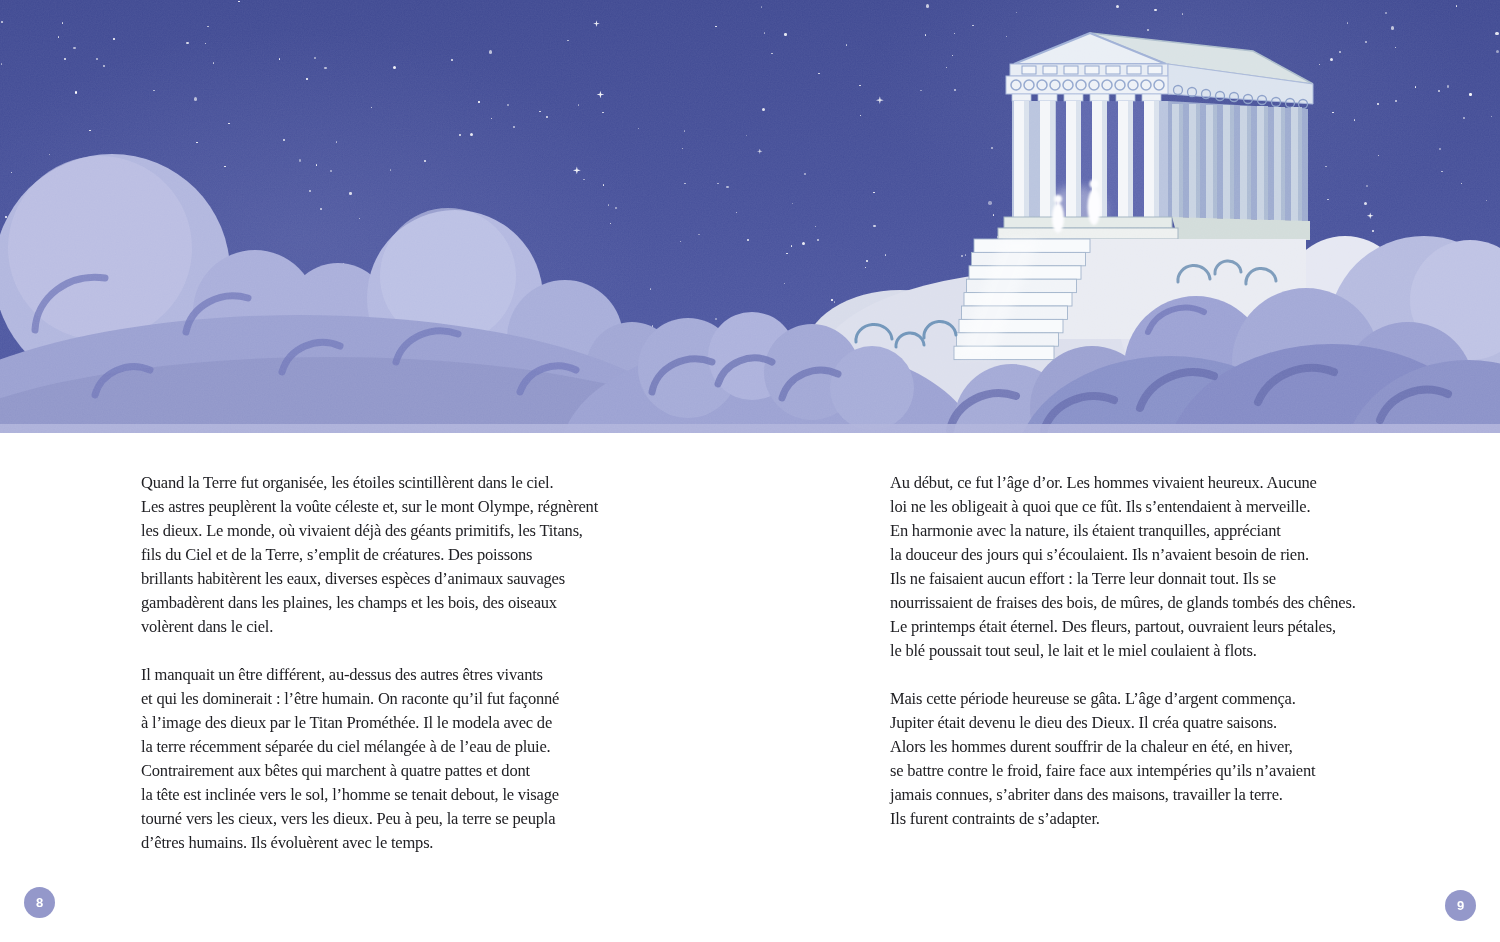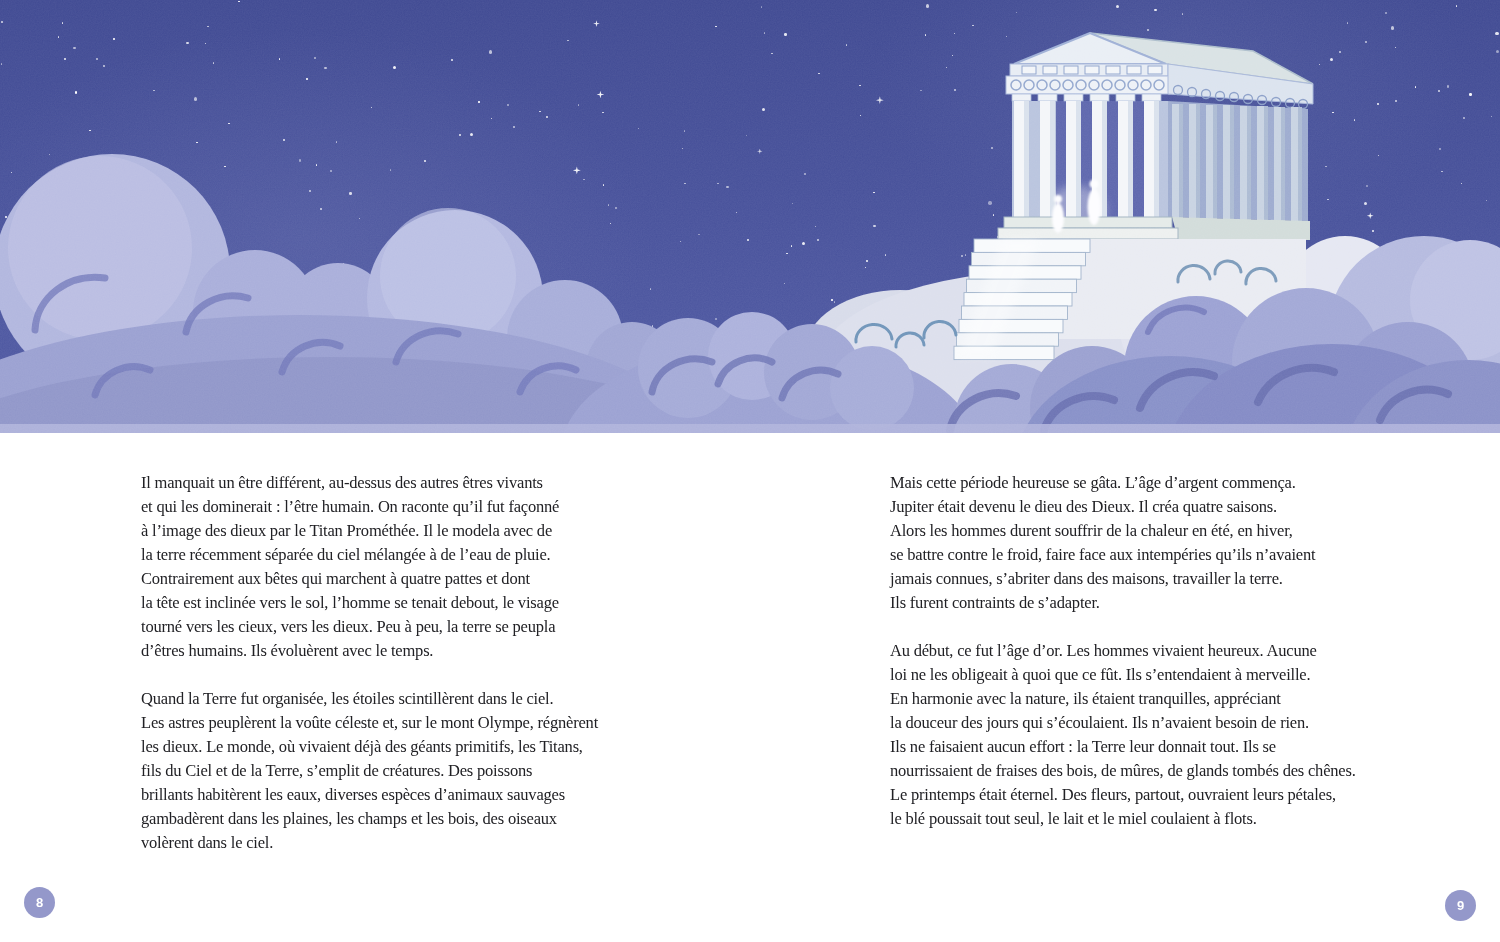--- a/index.html
+++ b/index.html
@@ -537,50 +537,50 @@
         <path d="M1148,332 a40,38 0 0 1 56,-20" fill="none" stroke="#7077b9" stroke-width="6" stroke-linecap="round" opacity="0.8"></path>
       </g>
 
       <rect x="0" y="424" width="1500" height="9" fill="#b0b4dc" opacity="0.9"></rect>
 
       <rect x="0" y="0" width="1500" height="433" filter="url(#grain)"></rect>
     </svg>
   </div>
 
   <div class="text-col col-left">
+    <p class="para">Quand la Terre fut organisée, les étoiles scintillèrent dans le ciel.
+Les astres peuplèrent la voûte céleste et, sur le mont Olympe, régnèrent
+les dieux. Le monde, où vivaient déjà des géants primitifs, les Titans,
+fils du Ciel et de la Terre, s’emplit de créatures. Des poissons
+brillants habitèrent les eaux, diverses espèces d’animaux sauvages
+gambadèrent dans les plaines, les champs et les bois, des oiseaux
+volèrent dans le ciel.</p>
     <p class="para">Il manquait un être différent, au-dessus des autres êtres vivants
 et qui les dominerait : l’être humain. On raconte qu’il fut façonné
 à l’image des dieux par le Titan Prométhée. Il le modela avec de
 la terre récemment séparée du ciel mélangée à de l’eau de pluie.
 Contrairement aux bêtes qui marchent à quatre pattes et dont
 la tête est inclinée vers le sol, l’homme se tenait debout, le visage
 tourné vers les cieux, vers les dieux. Peu à peu, la terre se peupla
 d’êtres humains. Ils évoluèrent avec le temps.</p>
-    <p class="para">Quand la Terre fut organisée, les étoiles scintillèrent dans le ciel.
-Les astres peuplèrent la voûte céleste et, sur le mont Olympe, régnèrent
-les dieux. Le monde, où vivaient déjà des géants primitifs, les Titans,
-fils du Ciel et de la Terre, s’emplit de créatures. Des poissons
-brillants habitèrent les eaux, diverses espèces d’animaux sauvages
-gambadèrent dans les plaines, les champs et les bois, des oiseaux
-volèrent dans le ciel.</p>
   </div>
 
   <div class="text-col col-right">
-    <p class="para">Mais cette période heureuse se gâta. L’âge d’argent commença.
-Jupiter était devenu le dieu des Dieux. Il créa quatre saisons.
-Alors les hommes durent souffrir de la chaleur en été, en hiver,
-se battre contre le froid, faire face aux intempéries qu’ils n’avaient
-jamais connues, s’abriter dans des maisons, travailler la terre.
-Ils furent contraints de s’adapter.</p>
     <p class="para">Au début, ce fut l’âge d’or. Les hommes vivaient heureux. Aucune
 loi ne les obligeait à quoi que ce fût. Ils s’entendaient à merveille.
 En harmonie avec la nature, ils étaient tranquilles, appréciant
 la douceur des jours qui s’écoulaient. Ils n’avaient besoin de rien.
 Ils ne faisaient aucun effort : la Terre leur donnait tout. Ils se
 nourrissaient de fraises des bois, de mûres, de glands tombés des chênes.
 Le printemps était éternel. Des fleurs, partout, ouvraient leurs pétales,
 le blé poussait tout seul, le lait et le miel coulaient à flots.</p>
+    <p class="para">Mais cette période heureuse se gâta. L’âge d’argent commença.
+Jupiter était devenu le dieu des Dieux. Il créa quatre saisons.
+Alors les hommes durent souffrir de la chaleur en été, en hiver,
+se battre contre le froid, faire face aux intempéries qu’ils n’avaient
+jamais connues, s’abriter dans des maisons, travailler la terre.
+Ils furent contraints de s’adapter.</p>
   </div>
 
   <div class="badge badge-left">8</div>
   <div class="badge badge-right">9</div>
 
 </div>
 
 </body></html>

